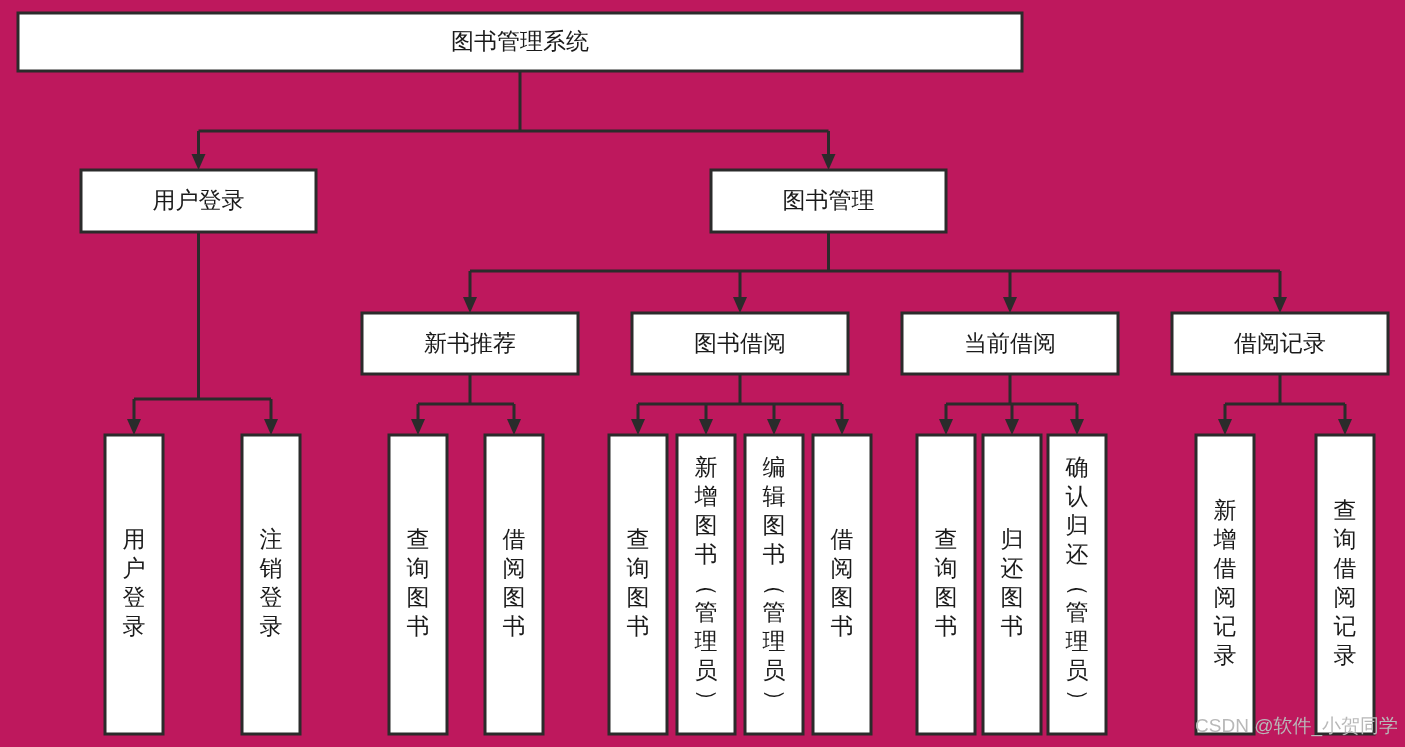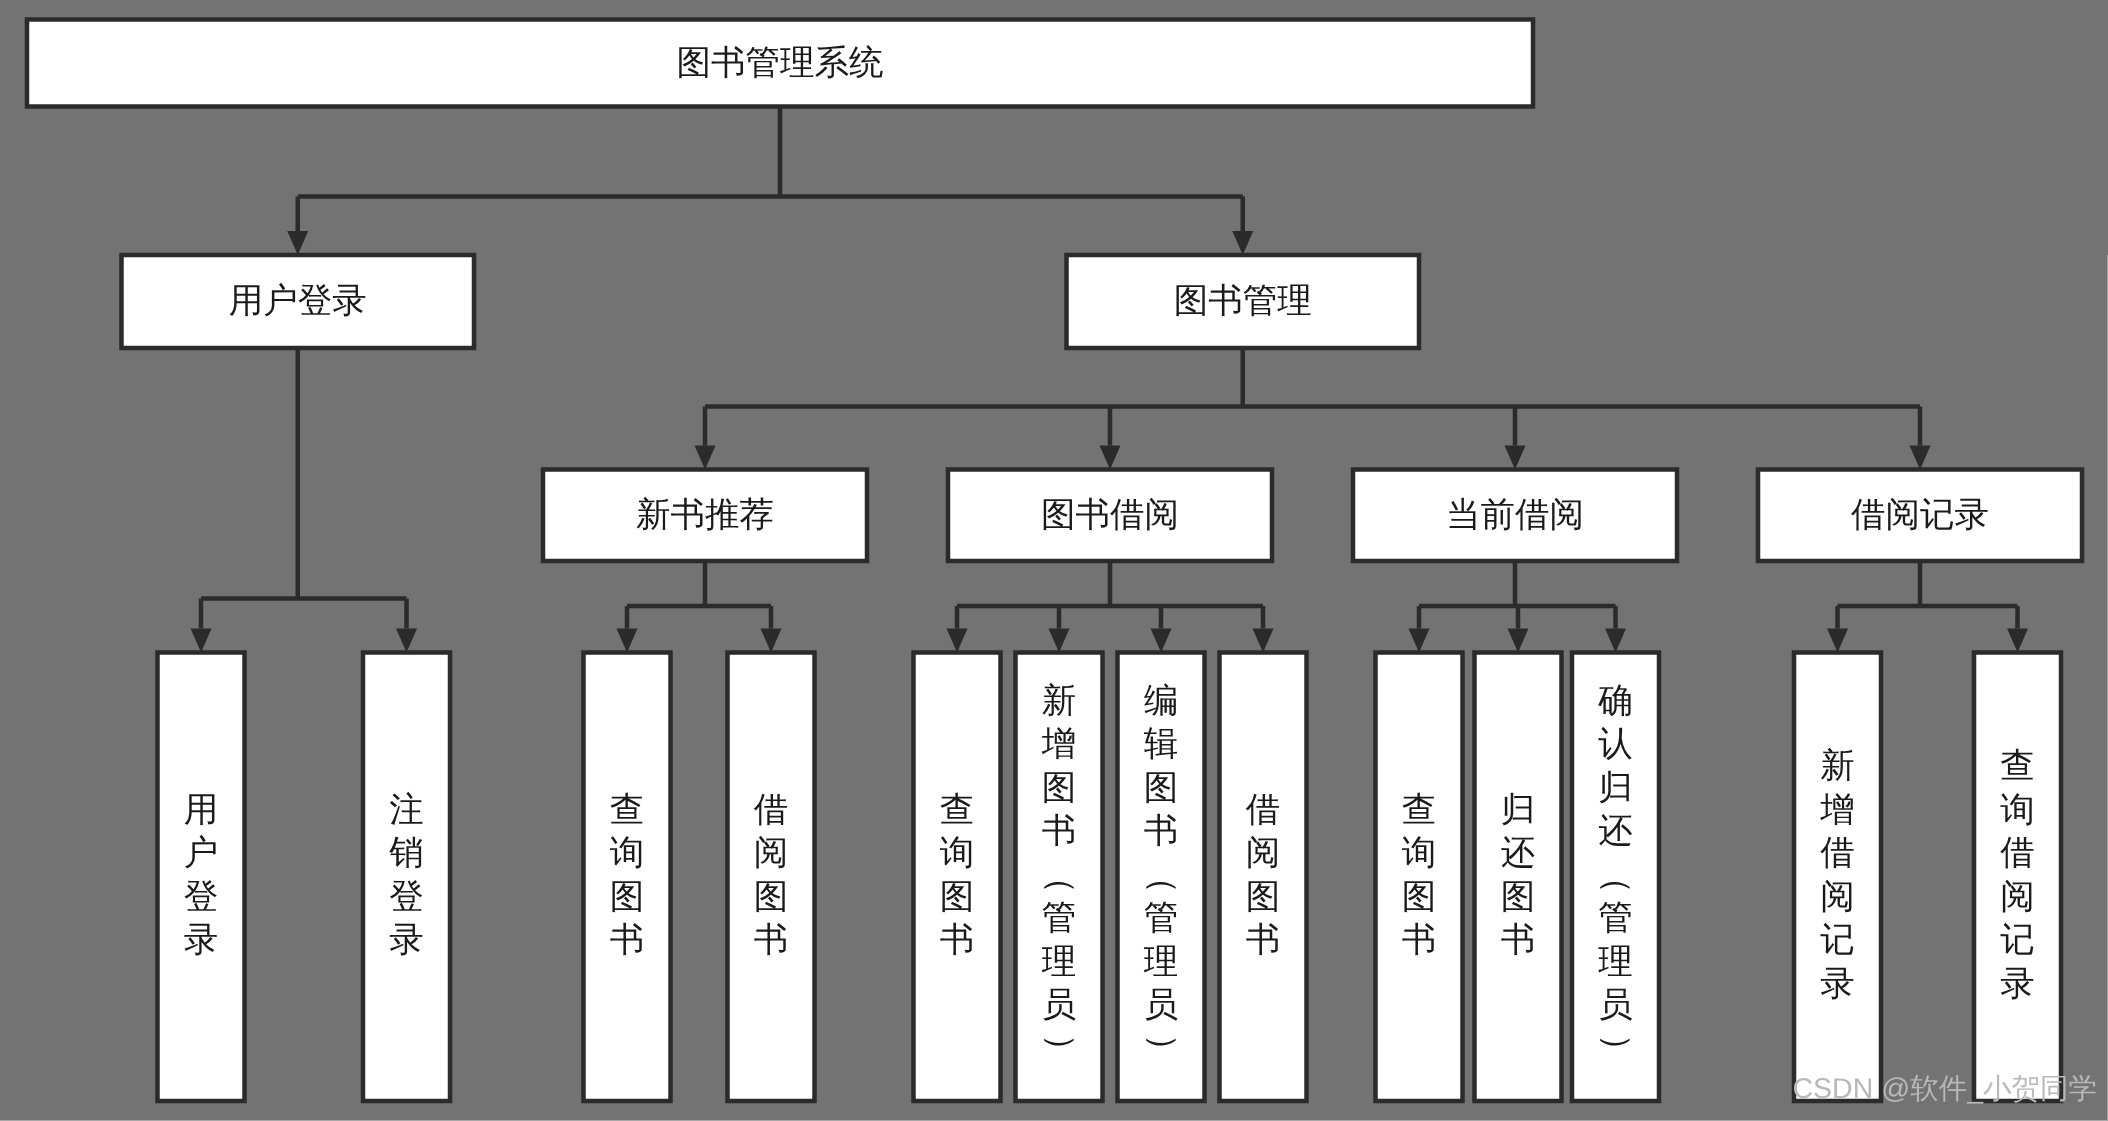--- a/index.html
+++ b/index.html
@@ -12,21 +12,21 @@
     width: 1405px;
     height: 747px;
     font-family: "Liberation Sans", "DejaVu Sans", sans-serif;
     overflow: hidden;
     position: relative;
   }
   #diagram-root {
     position: relative;
     width: 1405px;
     height: 747px;
-    background: #737373;
+    background: #be185d;
   }
   svg.diagram-canvas {
     position: absolute;
     left: 0;
     top: 0;
     width: 1405px;
     height: 747px;
     display: block;
   }
   .node-rect {

